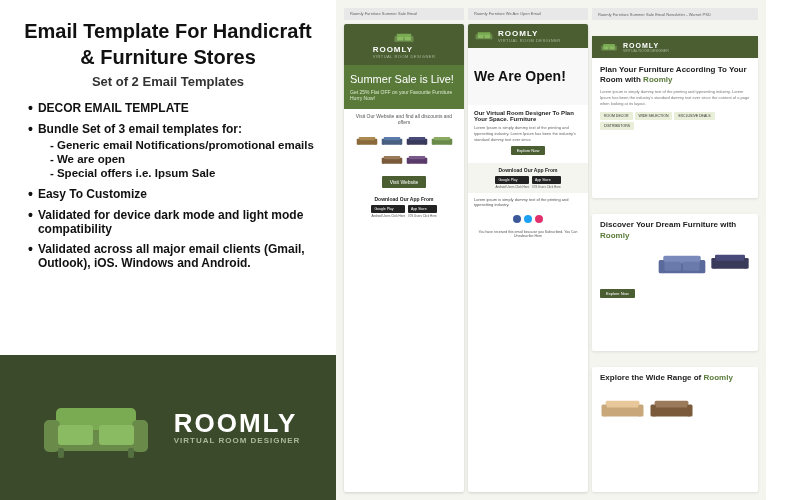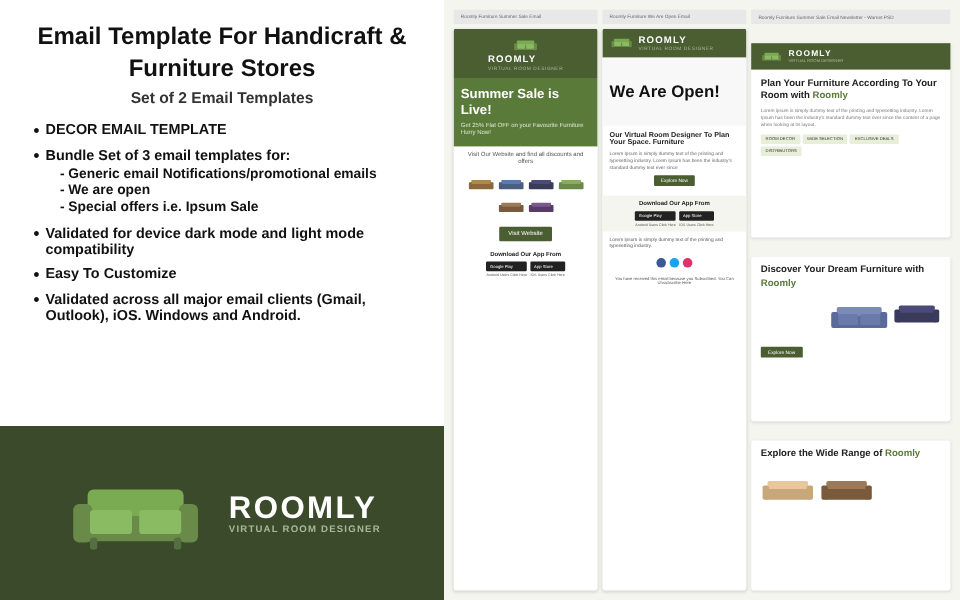--- a/index.html
+++ b/index.html
@@ -7,21 +7,21 @@
       width: 800px;
       height: 500px;
       overflow: hidden;
       font-family: Arial, sans-serif;
       background: #fff;
       display: flex;
     }
 
     
     .left-panel {
-      width: 370px;
+      width: 336px;
       height: 500px;
       display: flex;
       flex-direction: column;
       background: #fff;
     }
 
     .left-top {
       padding: 18px 20px 10px 20px;
       flex: 1;
     }
@@ -193,21 +193,21 @@
       letter-spacing: 0.5px;
     }
 
     .summer-hero {
       background: #5a7a3a;
       padding: 8px 6px;
     }
 
     .summer-hero-text {
       font-size: 11px;
-      font-weight: 700;
+      font-weight: 400;
       color: #fff;
       line-height: 1.2;
     }
 
     .summer-hero-sub {
       font-size: 5px;
       color: #dde8cc;
       margin-top: 3px;
     }
 
@@ -451,24 +451,24 @@
         <div>
           <span>Bundle Set of 3 email templates for:</span>
           <ul class="sub-list">
             <li>Generic email Notifications/promotional emails</li>
             <li>We are open</li>
             <li>Special offers i.e. Ipsum Sale</li>
           </ul>
         </div>
       </li>
       <li>
-        <span>Validated for device dark mode and light mode compatibility</span>
+        <span>Easy To Customize</span>
       </li>
       <li>
-        <span>Easy To Customize</span>
+        <span>Validated for device dark mode and light mode compatibility</span>
       </li>
       <li>
         <span>Validated across all major email clients (Gmail, Outlook), iOS. Windows and Android.</span>
       </li>
     </ul>
   </div>
 
   <div class="left-bottom">
 
     <svg class="sofa-svg" viewBox="0 0 120 80" xmlns="http://www.w3.org/2000/svg">

